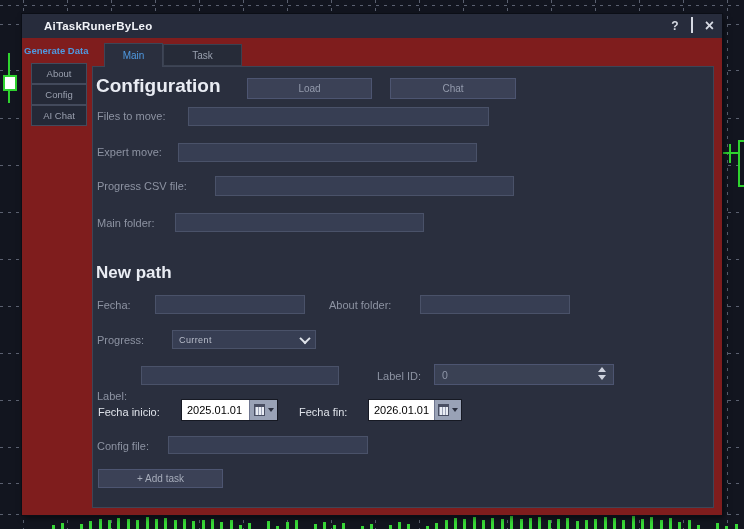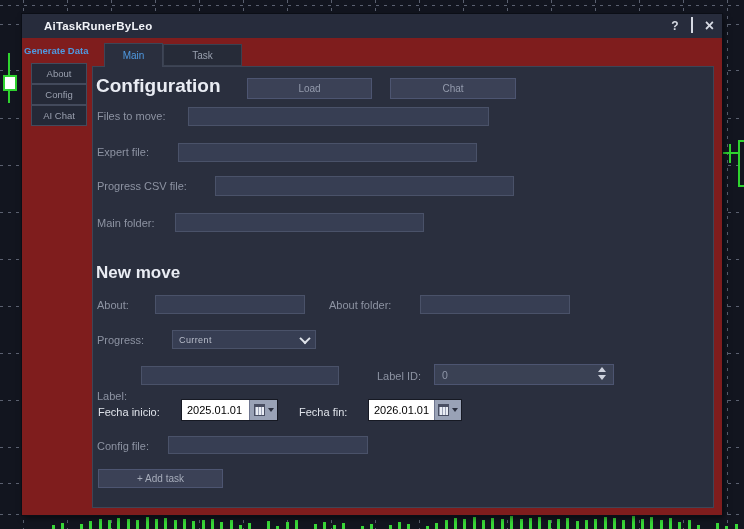--- a/index.html
+++ b/index.html
@@ -200,32 +200,32 @@
 
   <div id="panel"></div>
 
   <div class="abs z2 heading" style="left:74px;top:61px;font-size:19px;">Configuration</div>
   <div class="btn z2" style="left:225px;top:64px;width:125px;height:21px;line-height:19px;">Load</div>
   <div class="btn z2" style="left:368px;top:64px;width:126px;height:21px;line-height:19px;">Chat</div>
 
   <div class="abs z2 fld-label" style="left:75px;top:96px;">Files to move:</div>
   <input class="tbox z2" style="left: 166px; top: 93px; width: 301px; height: 19px;" value="">
 
-  <div class="abs z2 fld-label" style="left:75px;top:132px;">Expert file:</div>
+  <div class="abs z2 fld-label" style="left:75px;top:132px;">Expert move:</div>
   <input class="tbox z2" style="left: 156px; top: 129px; width: 299px; height: 19px;" value="">
 
   <div class="abs z2 fld-label" style="left:75px;top:166px;">Progress CSV file:</div>
   <input class="tbox z2" style="left: 193px; top: 162px; width: 299px; height: 20px;" value="">
 
   <div class="abs z2 fld-label" style="left:75px;top:203px;">Main folder:</div>
   <input class="tbox z2" style="left: 153px; top: 199px; width: 249px; height: 19px;" value="">
 
-  <div class="abs z2 heading" style="left:74px;top:249px;font-size:17px;">New move</div>
-
-  <div class="abs z2 fld-label" style="left:75px;top:285px;">About:</div>
+  <div class="abs z2 heading" style="left:74px;top:249px;font-size:17px;">New path</div>
+
+  <div class="abs z2 fld-label" style="left:75px;top:285px;">Fecha:</div>
   <input class="tbox z2" style="left: 133px; top: 281px; width: 150px; height: 19px;" value="">
   <div class="abs z2 fld-label" style="left:307px;top:285px;">About folder:</div>
   <input class="tbox z2" style="left: 398px; top: 281px; width: 150px; height: 19px;" value="">
 
   <div class="abs z2 fld-label" style="left:75px;top:320px;">Progress:</div>
   <div class="select z2" style="left:150px;top:316px;width:144px;height:19px;">
     <span>Current</span>
     <span class="chev-down"></span>
   </div>
 

